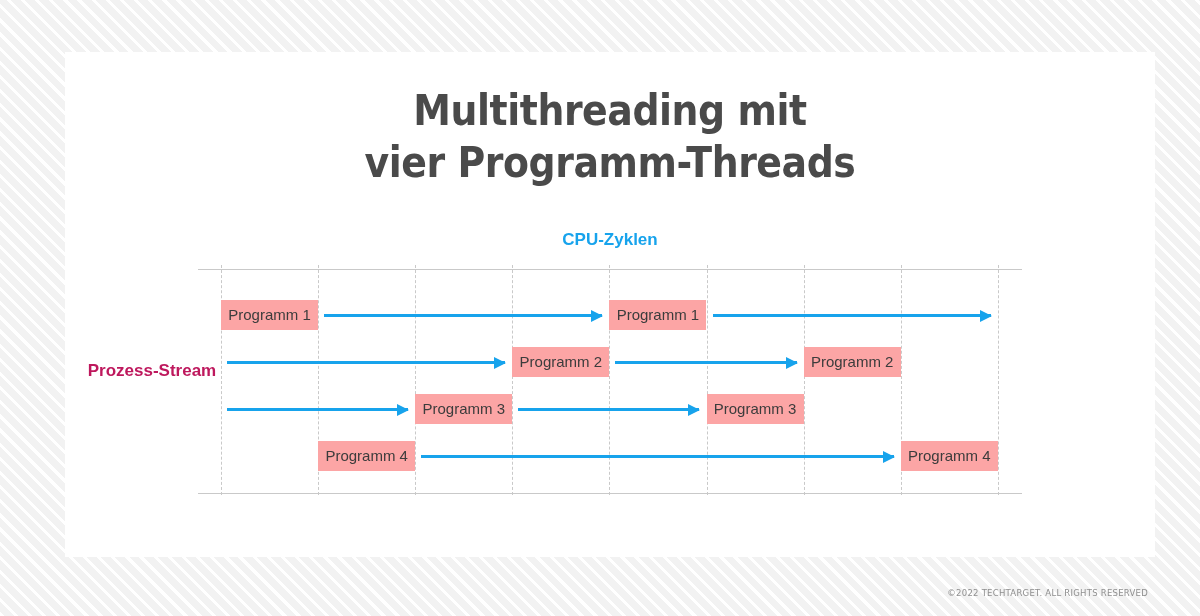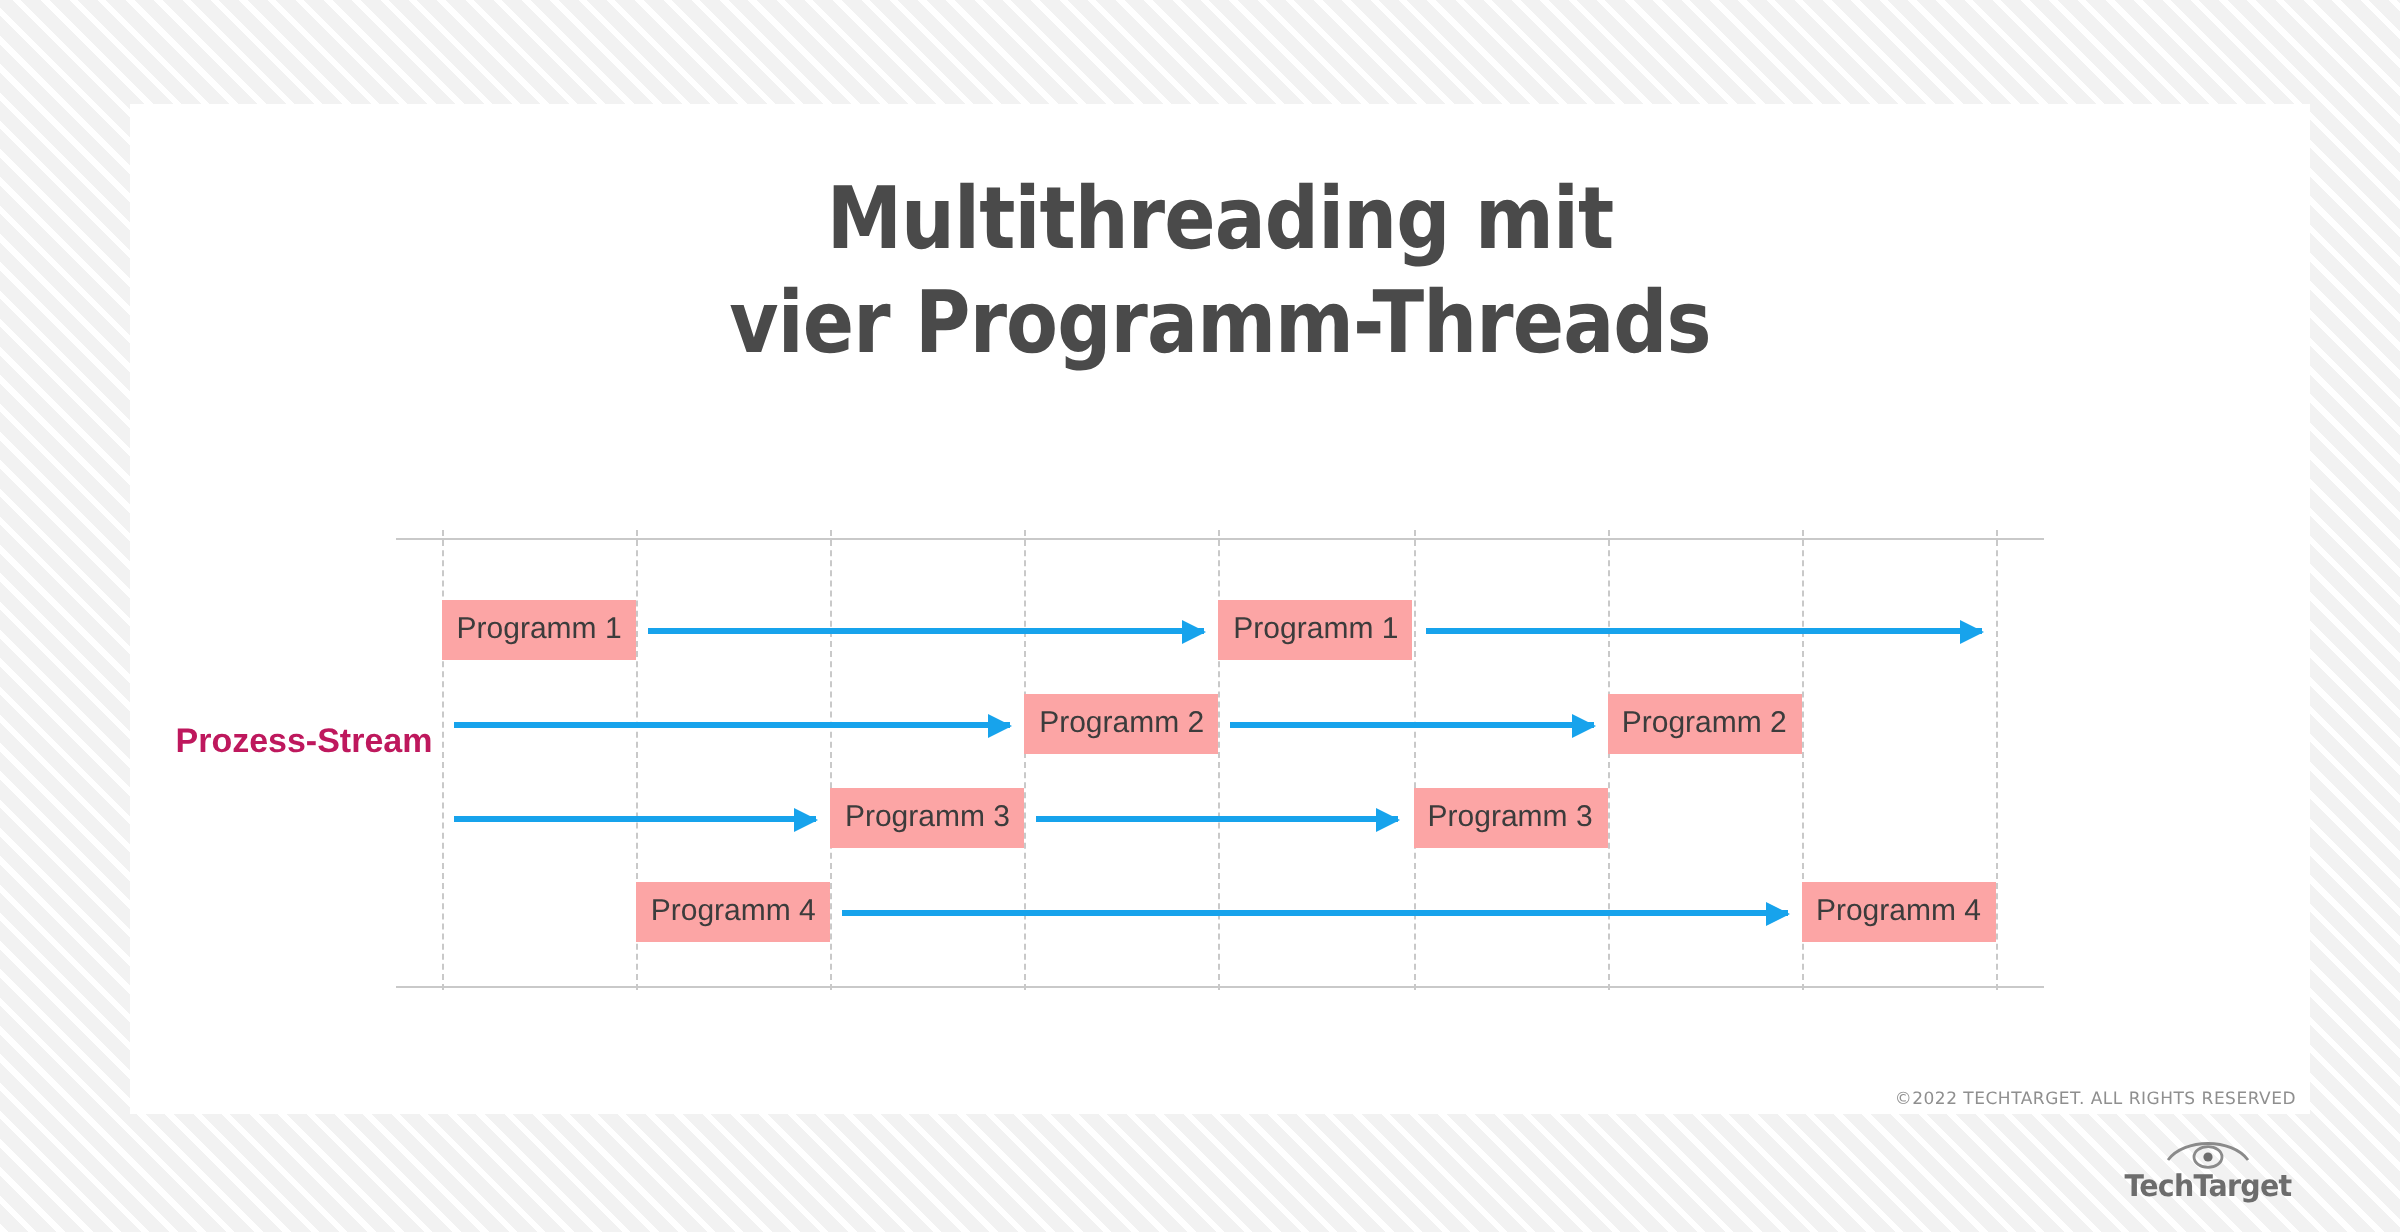--- a/index.html
+++ b/index.html
@@ -170,20 +170,21 @@
 </head>
 <body>
 
 <div class="card">
 
   <div class="title">
     <span class="title-line">Multithreading mit</span>
     <span class="title-line">vier Programm-Threads</span>
   </div>
 
+  <div class="cpu-label">CPU-Zyklen</div>
   <div class="stream-label">Prozess-Stream</div>
 
   <div class="plot">
     <div class="hline top"></div>
     <div class="hline bottom"></div>
     <div id="gridlines">
         <div class="vgrid" style="left: 23px;"></div>
         <div class="vgrid" style="left: 120.1px;"></div>
         <div class="vgrid" style="left: 217.2px;"></div>
         <div class="vgrid" style="left: 314.3px;"></div>
@@ -217,21 +218,13 @@
           <div class="block" style="left: 120.1px; width: 97.1px; top: 176px;">Programm 4</div>
           <div class="block" style="left: 702.7px; width: 97.1px; top: 176px;">Programm 4</div>
         </div>
       </div>
   </div>
 
 </div>
 
 <div class="footer">
   <div class="copyright">©2022 TECHTARGET. ALL RIGHTS RESERVED</div>
-  <div class="tt-logo">
-    <svg class="tt-eye" width="44" height="17" viewBox="0 0 44 17">
-      <path d="M2 12 C 10 1, 34 1, 42 12" fill="none" stroke="#8a8a8a" stroke-width="1.4"></path>
-      <ellipse cx="22" cy="10.5" rx="7" ry="5.2" fill="none" stroke="#8a8a8a" stroke-width="1.4"></ellipse>
-      <circle cx="22" cy="10.5" r="2.3" fill="#6d6d6d"></circle>
-    </svg>
-    <div class="tt-word">TechTarget</div>
-  </div>
 </div>
 
 </body></html>

